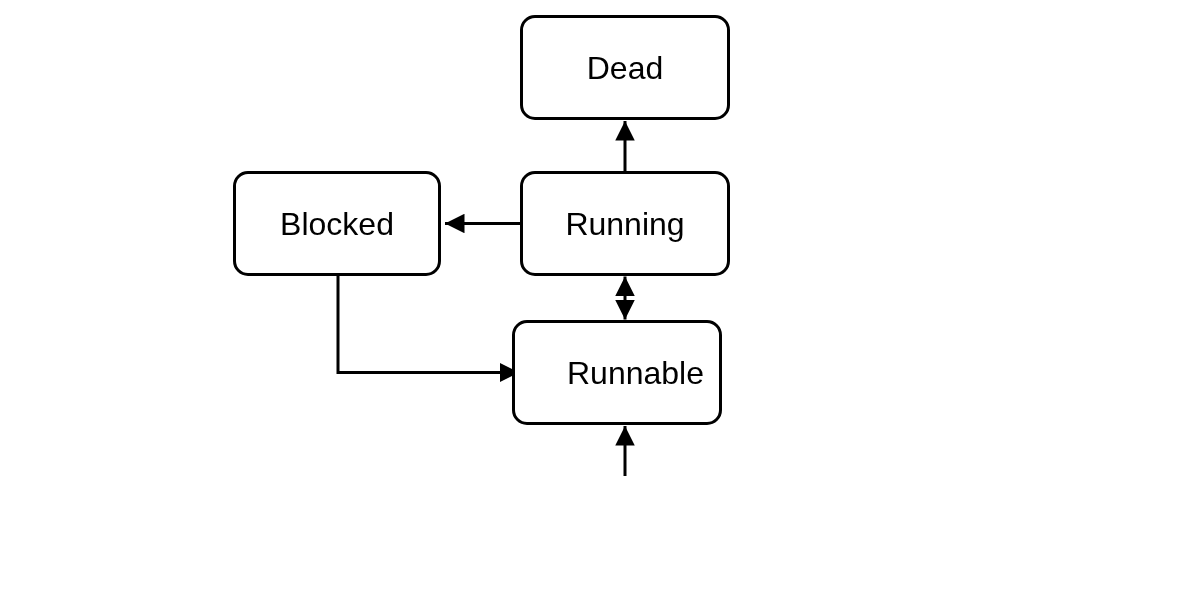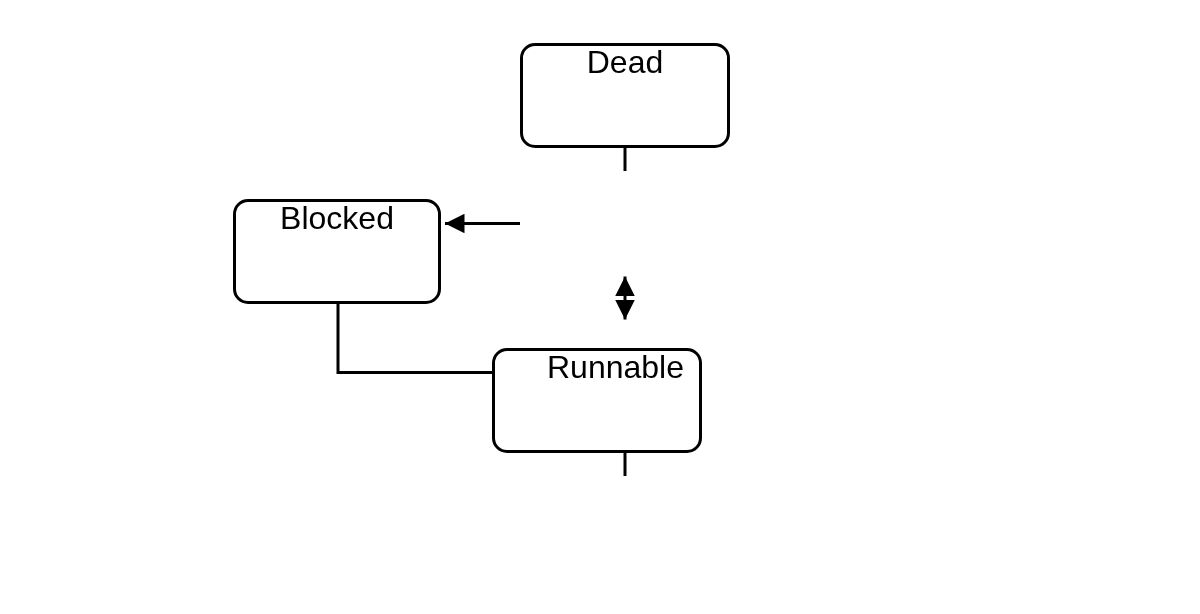--- a/index.html
+++ b/index.html
@@ -30,34 +30,33 @@
   }
   .node {
     position: absolute;
     box-sizing: border-box;
     width: 210px;
     height: 105px;
     background: #ffffff;
     border: 3px solid #000000;
     border-radius: 15px;
     display: flex;
-    align-items: flex-start;
+    align-items: center;
     justify-content: center;
-    margin-top: 28px;
   }
   .node-label {
     font-size: 32px;
     line-height: 1;
     color: #000000;
     white-space: nowrap;
   }
   .node-dead     { left: 520px; top: 15px;  }
   .node-blocked  { left: 233px; top: 171px; width: 208px; }
   .node-running  { left: 520px; top: 171px; }
-  .node-runnable { left: 492px; top: 320px; padding-left: 37px; }
+  .node-runnable { left: 512px; top: 320px; padding-left: 37px; }
   .node-new      { left: 520px; top: 476px; }
 </style>
 </head>
 <body>
 
 <div class="canvas">
 
   <svg class="edges-layer" width="1200" height="614" viewBox="0 0 1200 614">
     <defs>
       <marker id="arrowhead" viewBox="0 0 10 10" refX="10" refY="5" markerWidth="6.5" markerHeight="6.5" orient="auto-start-reverse" markerUnits="strokeWidth">
@@ -77,19 +76,22 @@
   </svg>
 
   <div class="node node-dead">
     <span class="node-label">Dead</span>
   </div>
 
   <div class="node node-blocked">
     <span class="node-label">Blocked</span>
   </div>
 
+  <div class="node node-running">
+    <span class="node-label">Running</span>
+  </div>
 
   <div class="node node-runnable">
     <span class="node-label">Runnable</span>
   </div>
 
 
 </div>
 
 </body></html>

